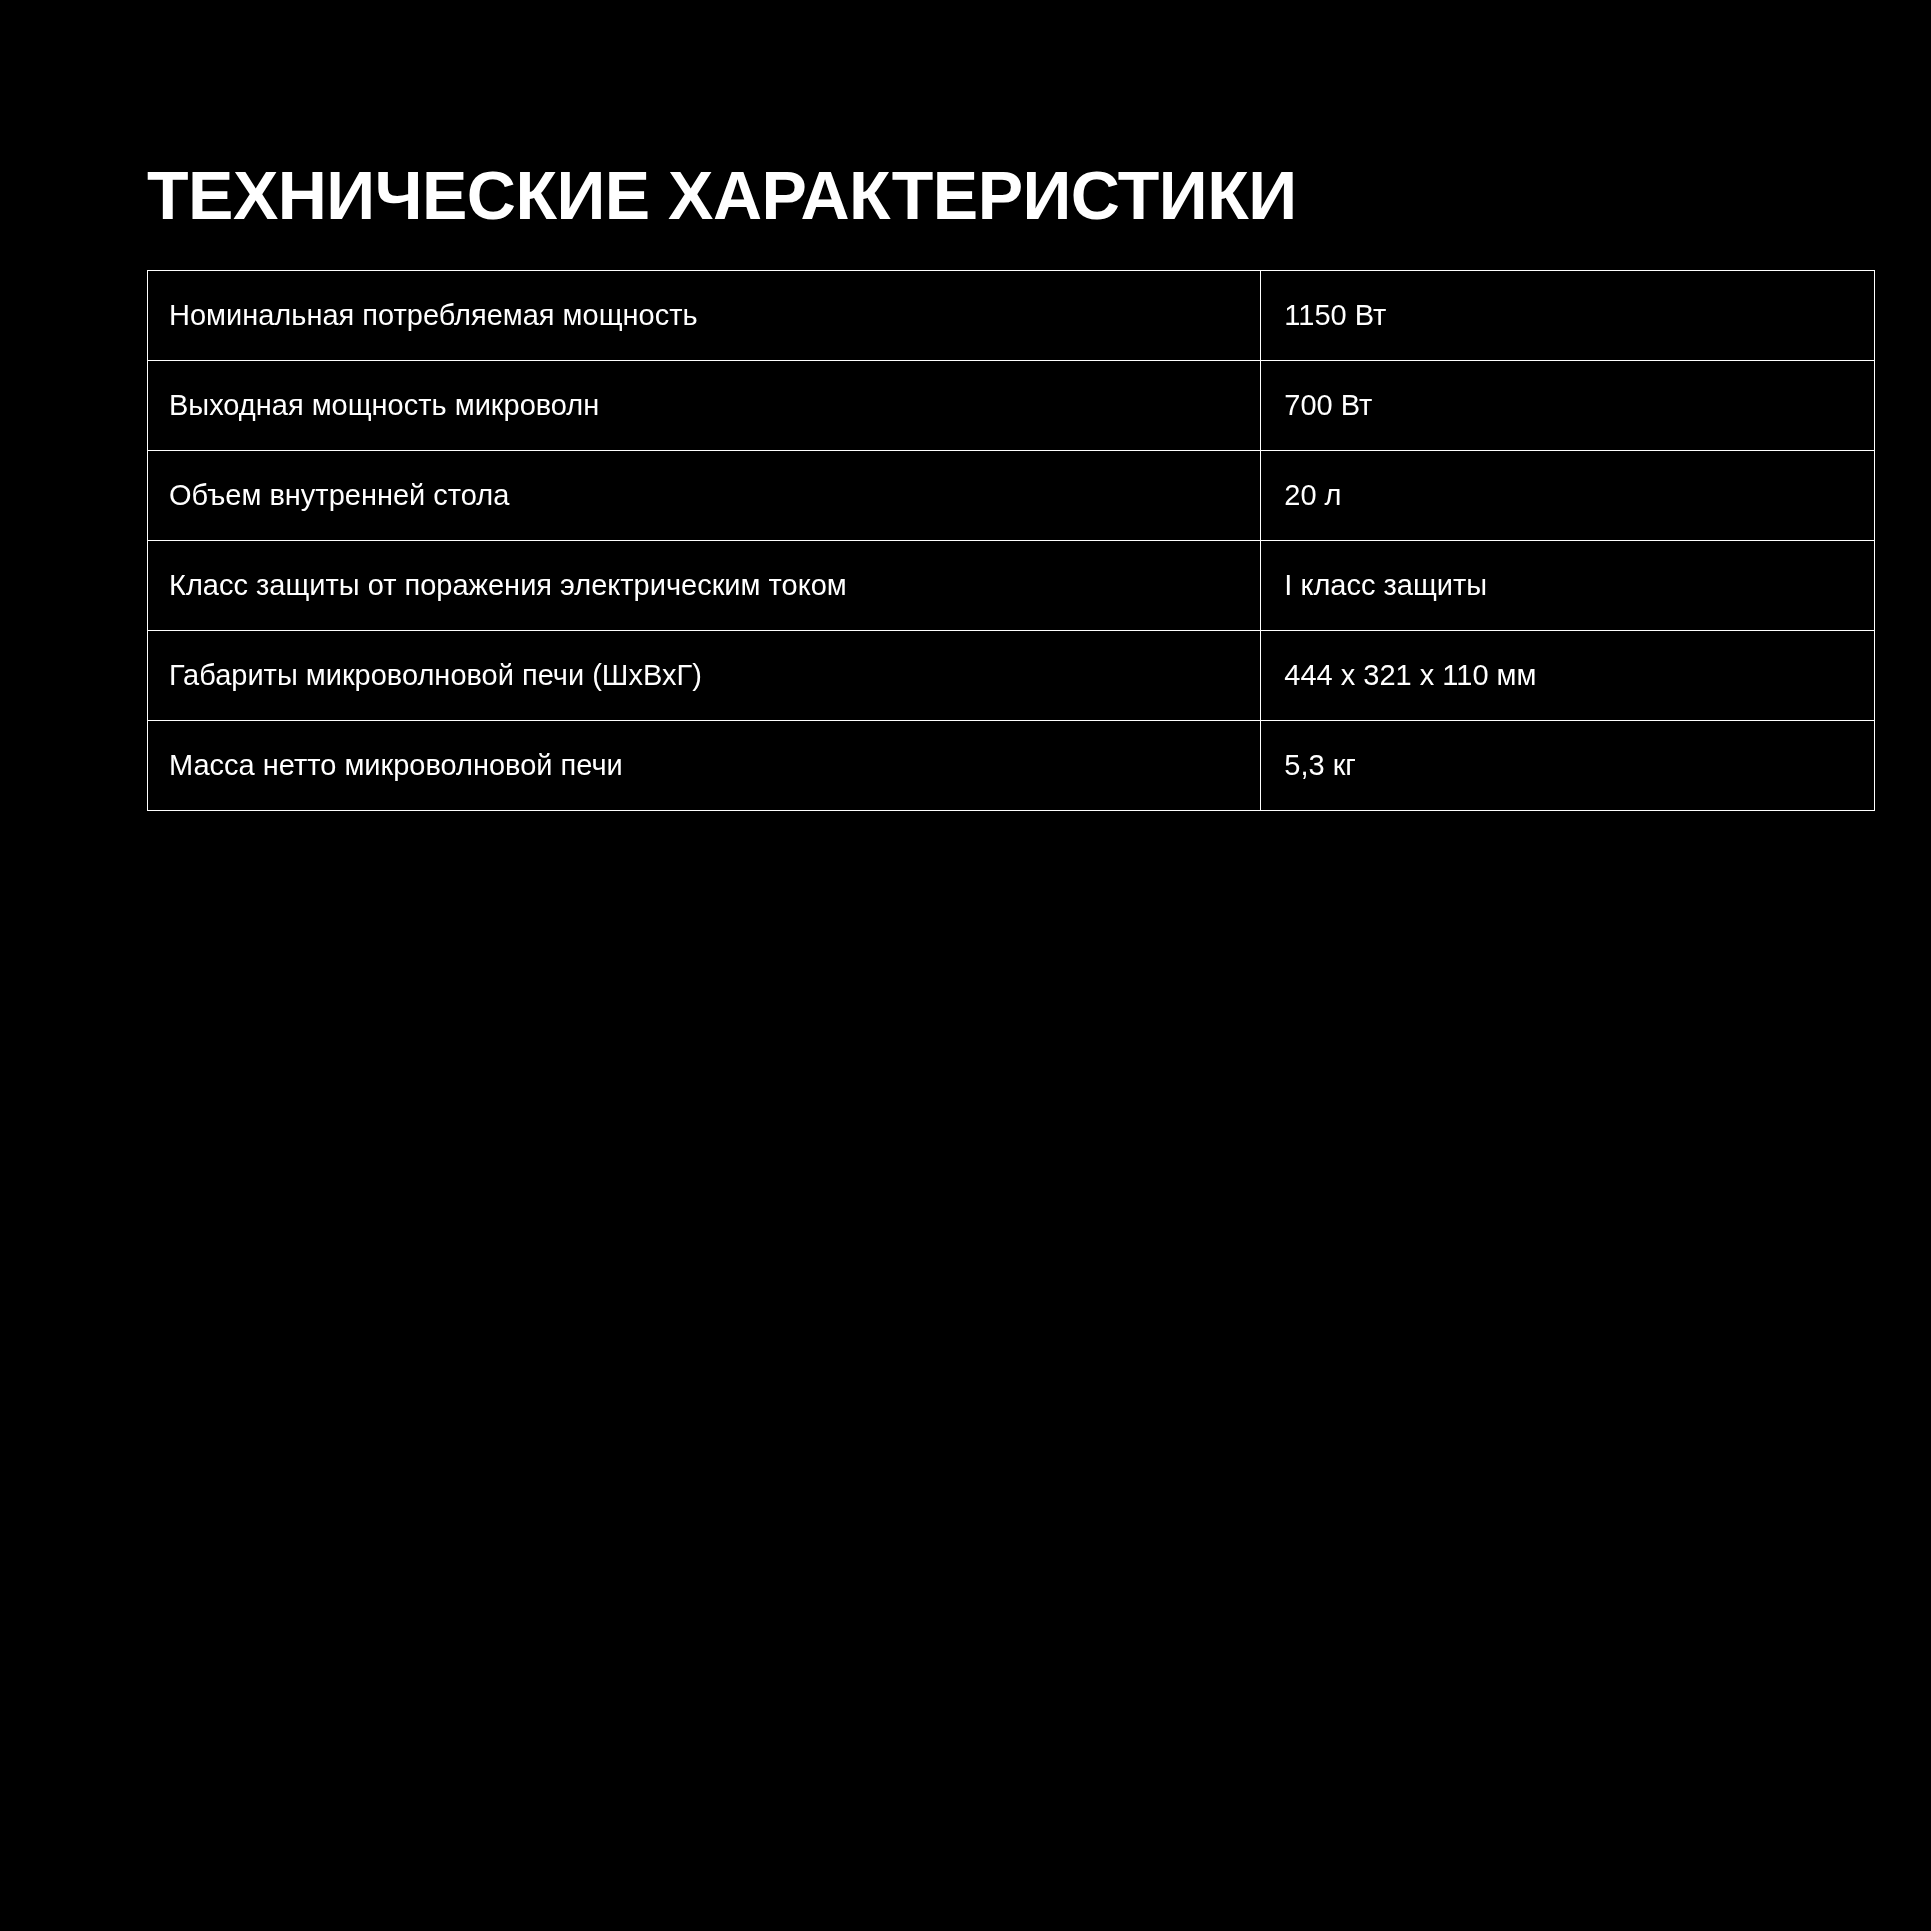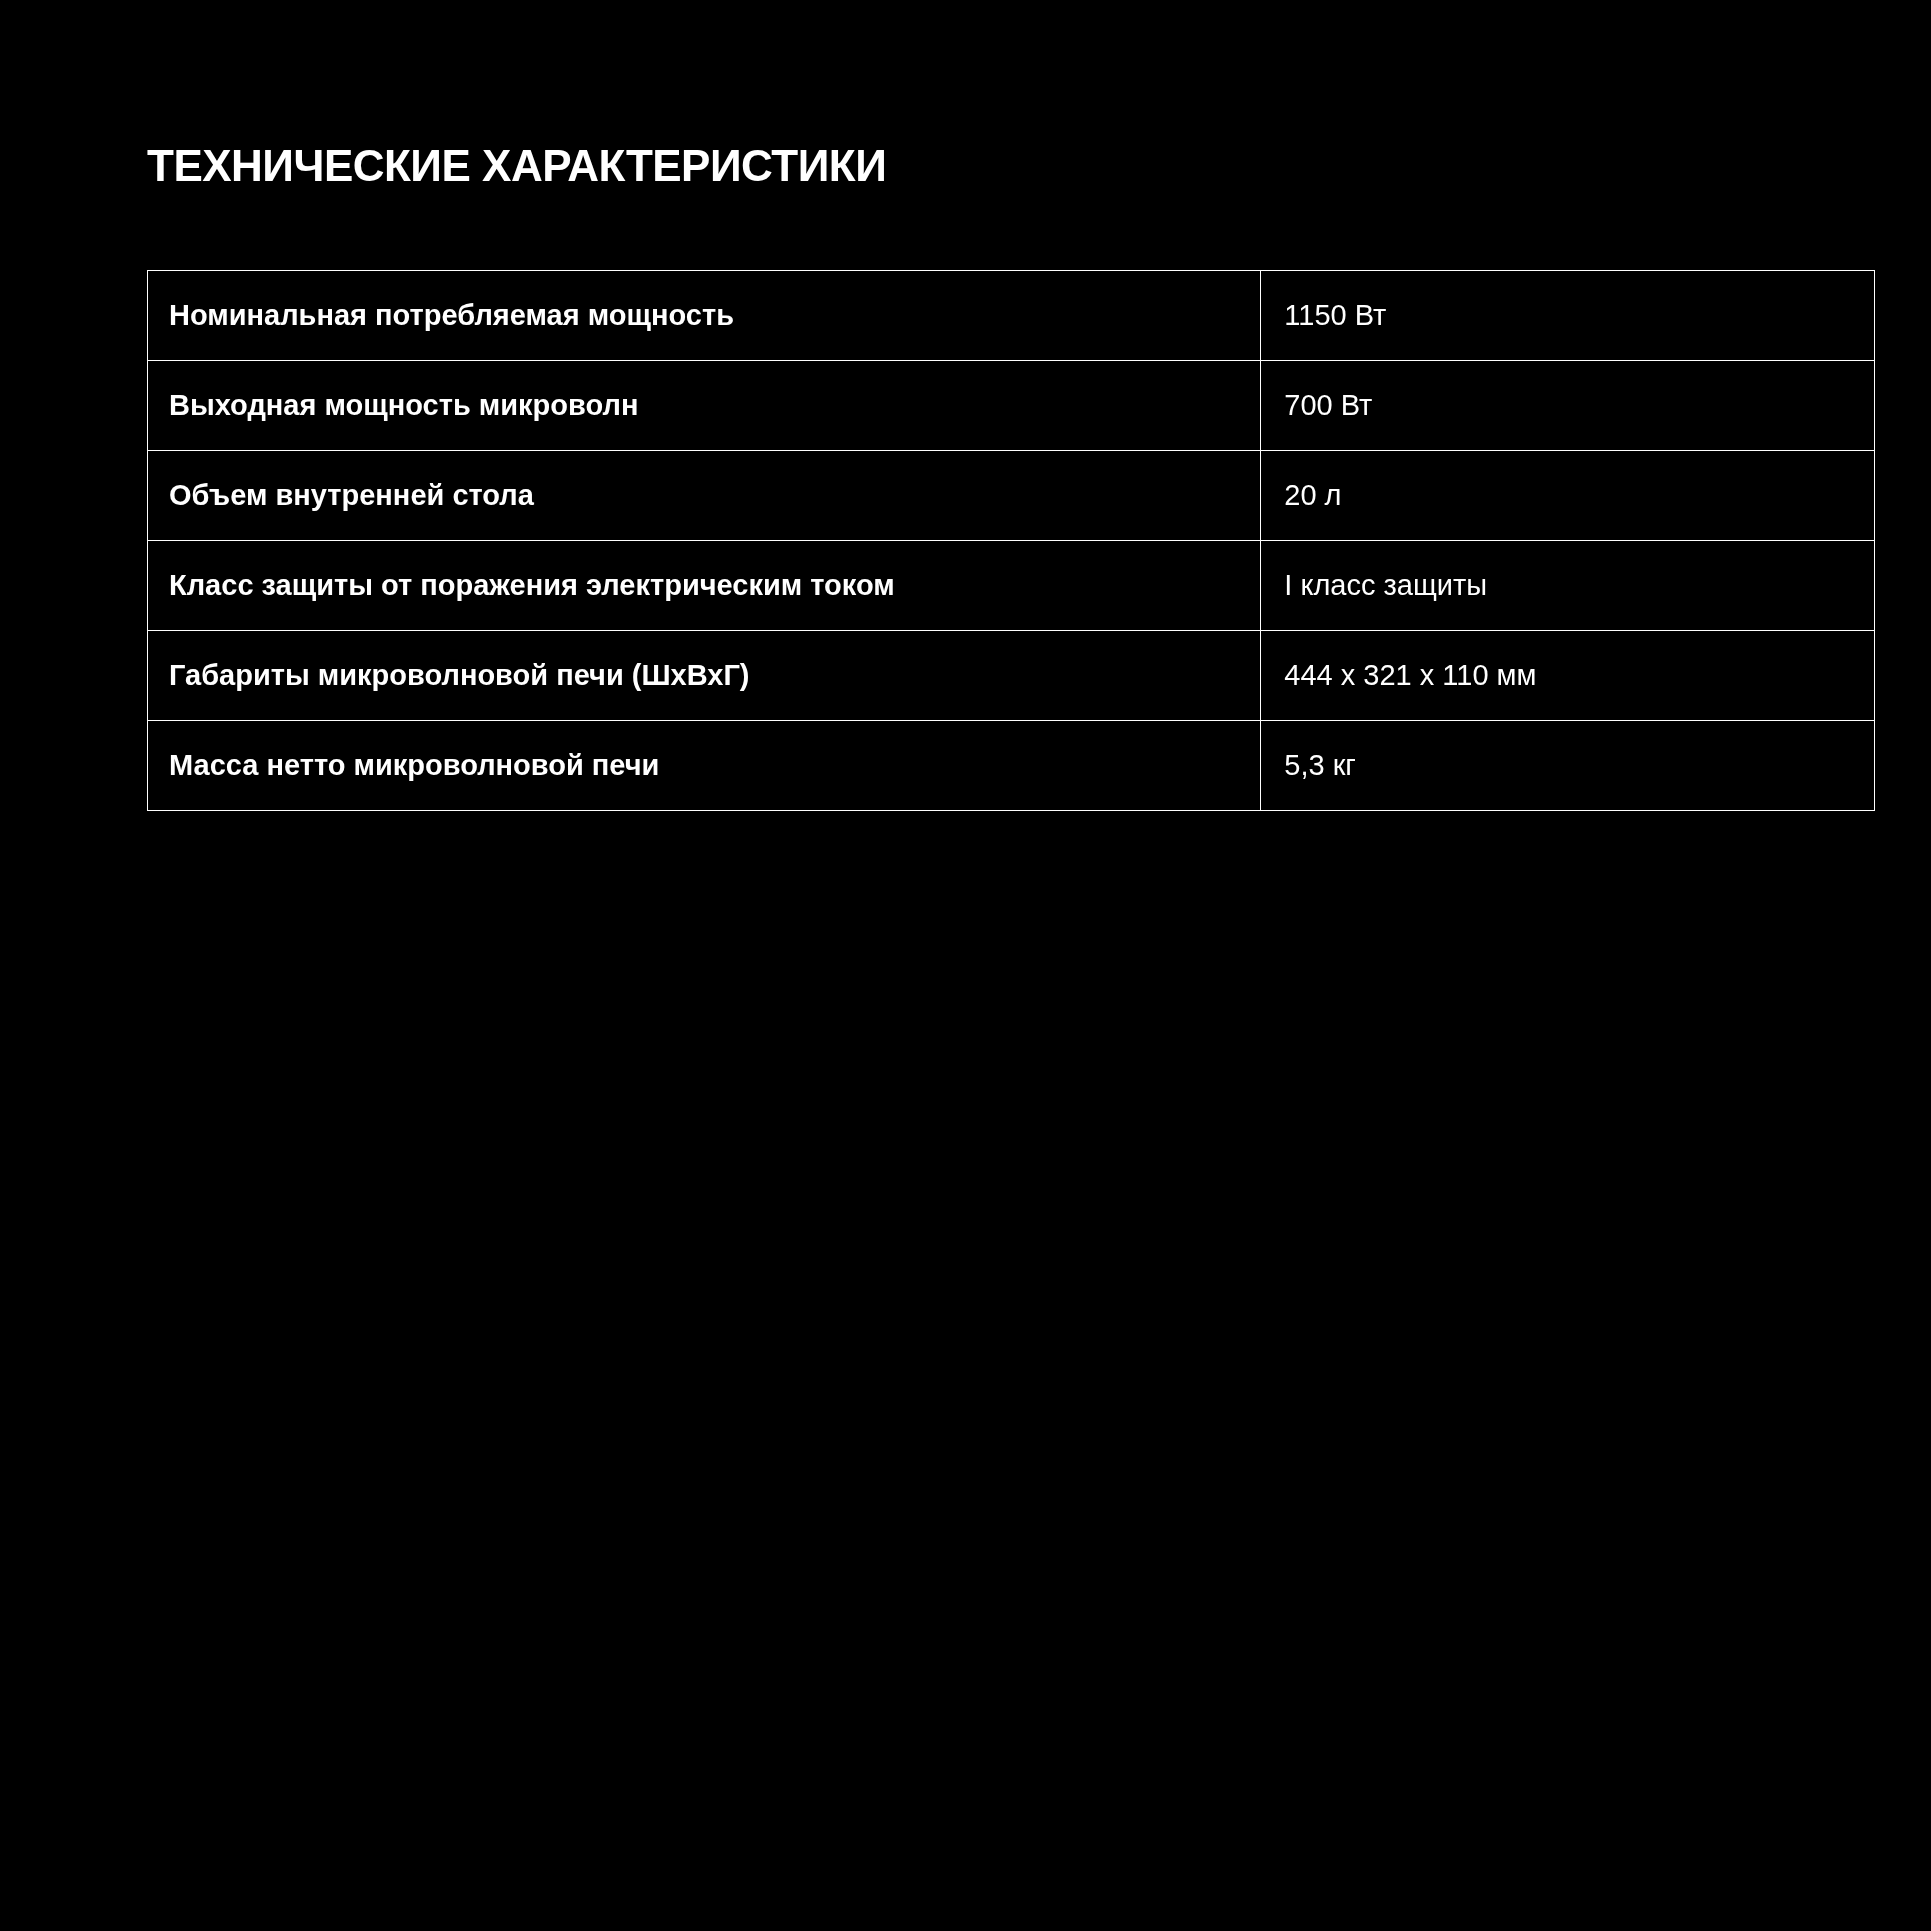--- a/index.html
+++ b/index.html
@@ -18,21 +18,21 @@
     position: relative;
     width: 1931px;
     height: 1931px;
     background: #000000;
     box-sizing: border-box;
   }
   .page-title {
     position: absolute;
     left: 147px;
     top: 114px;
-    font-size: 44px;
+    font-size: 68px;
     font-weight: bold;
     letter-spacing: -0.5px;
     line-height: 1.05;
     white-space: nowrap;
     color: #ffffff;
   }
   .spec-table {
     position: absolute;
     left: 147px;
     top: 270px;
@@ -44,21 +44,21 @@
     border: 1.9px solid #ffffff;
     padding: 0 19.3px;
     height: 89px;
     vertical-align: middle;
     font-size: 29px;
     line-height: 1.25;
     color: #ffffff;
   }
   .spec-table td.label {
     width: 1072px;
-    font-weight: bold;
+    font-weight: normal;
     padding-left: 21px;
     margin-top: 7px;
   }
   .spec-table td.value {
     width: 570px;
     font-weight: normal;
     padding-left: 23px;
   }
 </style>
 </head>

